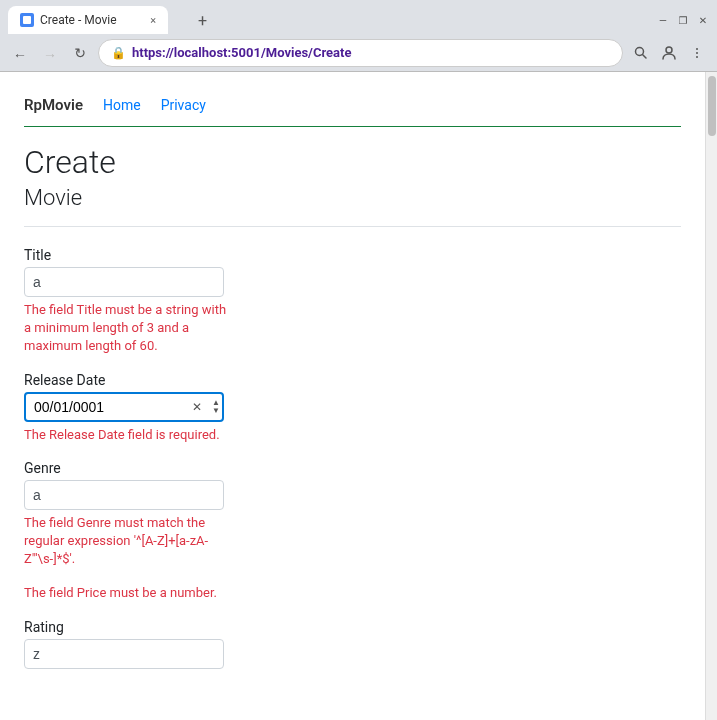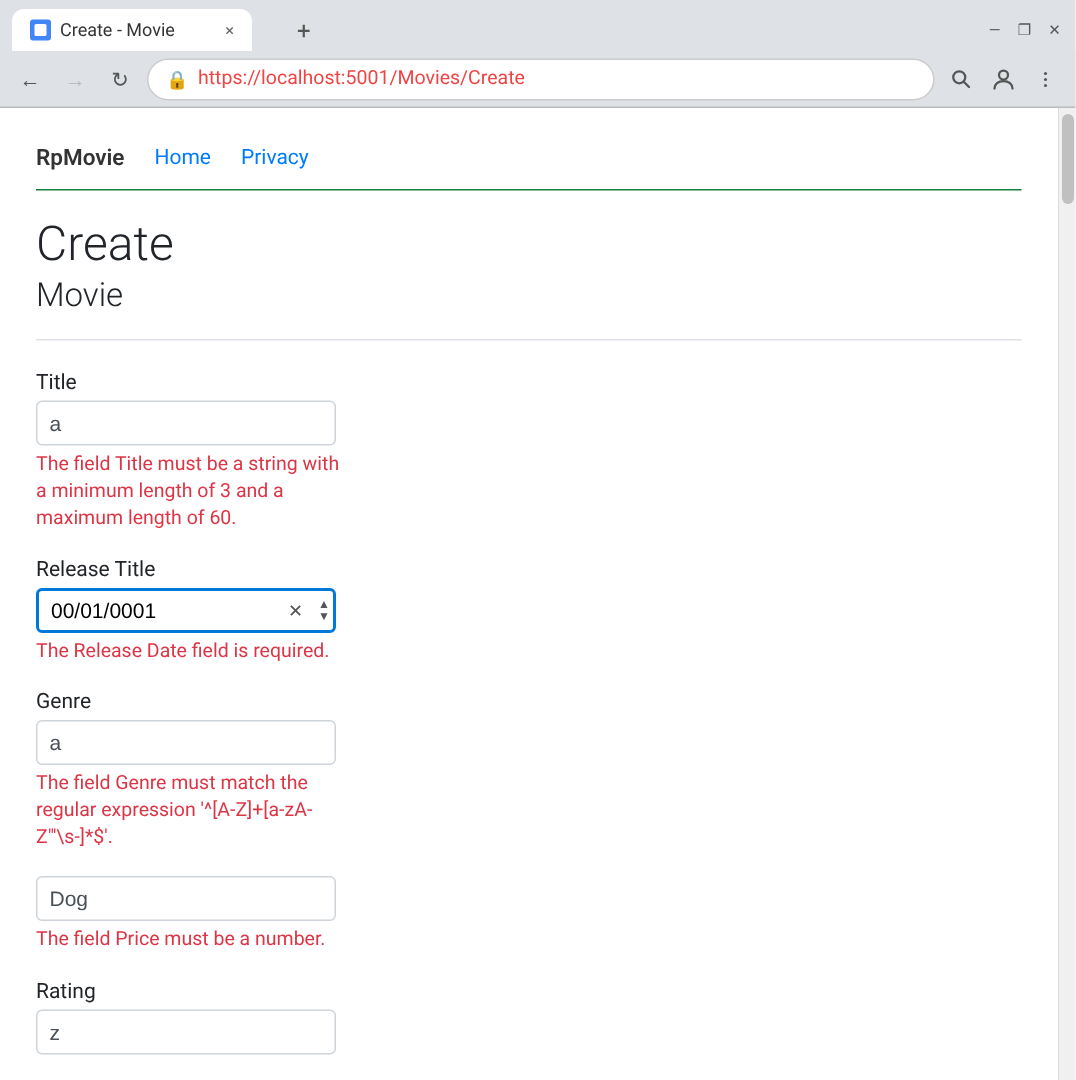--- a/index.html
+++ b/index.html
@@ -15,21 +15,21 @@
     .tab-close { margin-left: auto; cursor: pointer; color: #666; font-size: 11px; }
     .tab-new { padding: 4px 10px; font-size: 16px; color: #555; cursor: pointer; }
     .window-controls { display: flex; gap: 8px; align-items: center; }
     .win-btn { width: 12px; height: 12px; display: flex; align-items: center; justify-content: center; font-size: 10px; color: #555; cursor: pointer; }
 
     .toolbar { background: #dee1e6; padding: 4px 8px; display: flex; align-items: center; gap: 6px; height: 38px; border-bottom: 1px solid #bbb; }
     .nav-btn { width: 24px; height: 24px; border-radius: 50%; border: none; background: transparent; cursor: pointer; display: flex; align-items: center; justify-content: center; color: #555; font-size: 14px; }
     .nav-btn.disabled { color: #bbb; cursor: default; }
     .address-bar { flex: 1; display: flex; align-items: center; background: #fff; border: 1px solid #ccc; border-radius: 20px; padding: 4px 12px; gap: 6px; height: 28px; }
     .address-bar .lock-icon { color: #555; font-size: 12px; }
-    .address-text { flex: 1; font-size: 13px; color: #ef4444; }
+    .address-text { flex: 1; font-size: 13px; color: #4c1d95; font-weight: bold; }
     .toolbar-icons { display: flex; gap: 4px; align-items: center; color: #555; }
     .toolbar-icon { width: 24px; height: 24px; display: flex; align-items: center; justify-content: center; cursor: pointer; border-radius: 50%; }
 
     
     .page-wrapper { display: flex; background: #fff; width: 100%; height: calc(720px - 72px); }
     .page-content { flex: 1; padding: 16px 24px 24px; overflow-y: auto; background: #fff; }
     .scrollbar-track { width: 12px; background: #f0f0f0; border-left: 1px solid #ddd; position: relative; }
     .scrollbar-thumb { width: 8px; height: 60px; background: #c0c0c0; border-radius: 4px; position: absolute; top: 4px; left: 2px; }
 
     
@@ -122,40 +122,39 @@
 
     <form>
 
       <div class="form-group">
         <label class="form-label">Title</label>
         <input type="text" class="form-control" value="a" style="">
         <span class="field-validation-error">The field Title must be a string with a minimum length of 3 and a maximum length of 60.</span>
       </div>
 
       <div class="form-group">
-        <label class="form-label">Release Title</label>
+        <label class="form-label">Release Date</label>
         <div class="date-wrapper">
           <input type="text" value="00/01/0001" style="width: 200px; border: 2px solid rgb(0, 120, 215); border-radius: 4px; padding: 4px 36px 4px 8px; font-size: 14px; height: 30px;">
           <span class="date-clear">✕</span>
           <div class="date-spin">
             <span>▲</span>
             <span>▼</span>
           </div>
         </div>
         <span class="field-validation-error">The Release Date field is required.</span>
       </div>
 
       <div class="form-group">
         <label class="form-label">Genre</label>
         <input type="text" class="form-control" value="a" style="">
         <span class="field-validation-error">The field Genre must match the regular expression '^[A-Z]+[a-zA-Z"'\s-]*$'.</span>
       </div>
 
       <div class="form-group">
-        <input type="text" class="form-control" value="Dog" style="">
         <span class="field-validation-error">The field Price must be a number.</span>
       </div>
 
       <div class="form-group">
         <label class="form-label">Rating</label>
         <input type="text" class="form-control" value="z" style="">
 
       </div>
 
     </form>

